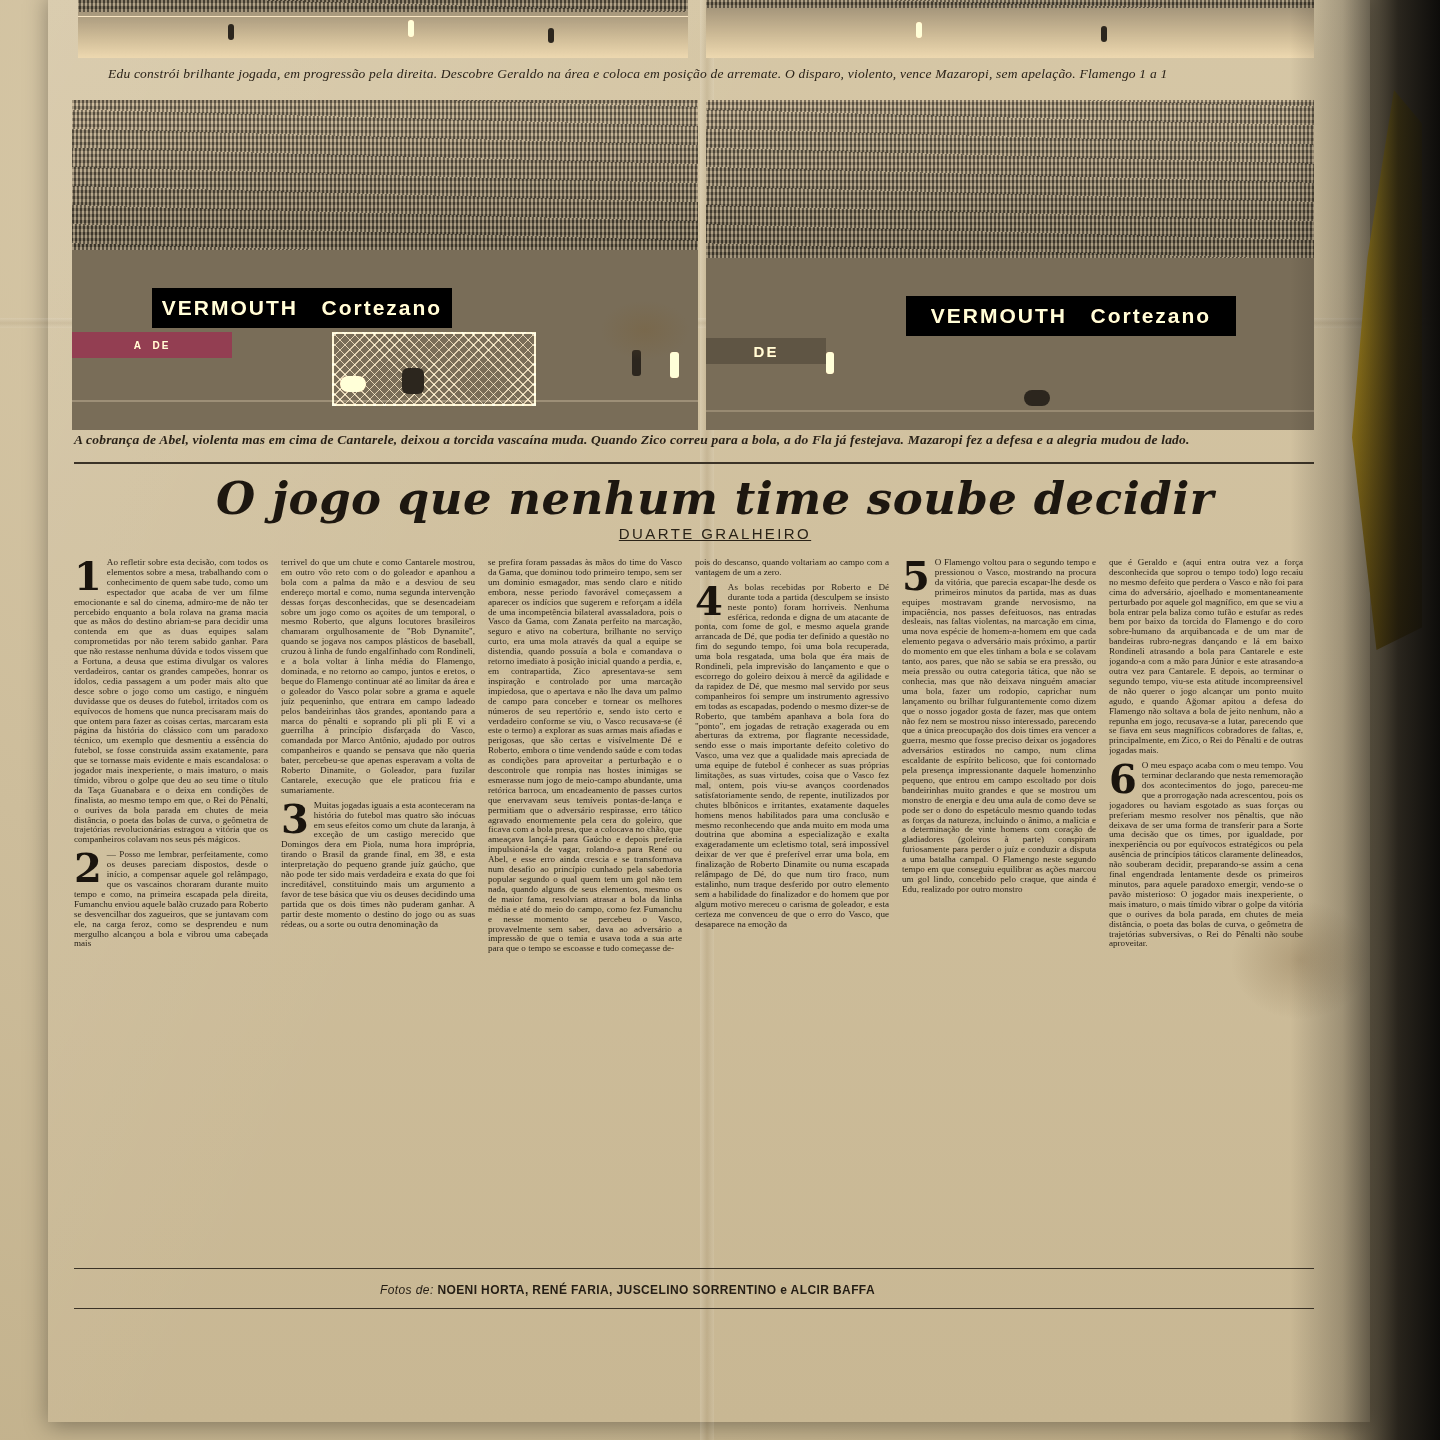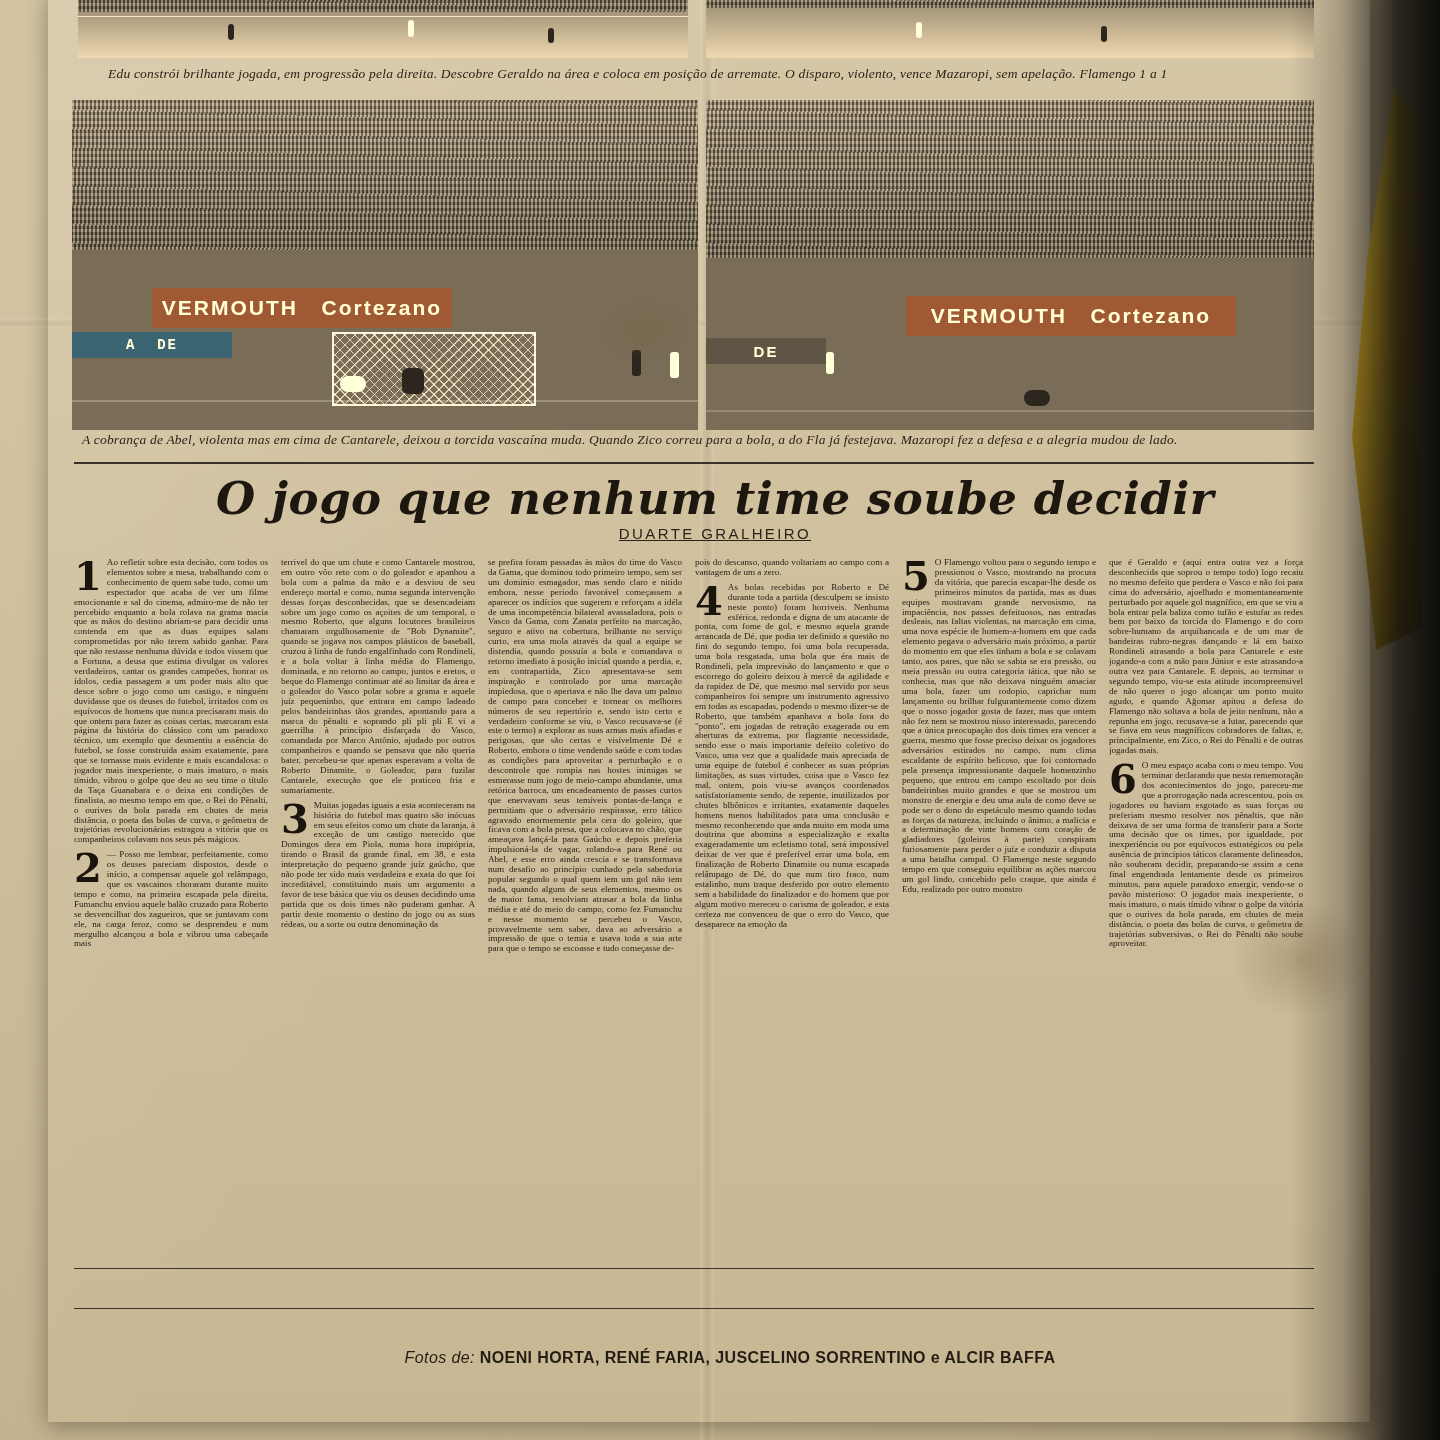--- a/index.html
+++ b/index.html
@@ -67,21 +67,21 @@
   .goalnet{
     position:absolute;
     background:
       repeating-linear-gradient(45deg, rgba(255,255,255,.55) 0 1px, rgba(255,255,255,0) 1px 7px),
       repeating-linear-gradient(-45deg, rgba(255,255,255,.55) 0 1px, rgba(255,255,255,0) 1px 7px);
     border:2px solid rgba(255,255,255,.75);
   }
   .player{position:absolute;background:#2b2620;border-radius:3px;}
   .player.light{background:#e7e2d4;}
   .adboard{
-    position:absolute;background:#c2410c;color:#e9e3d4;
+    position:absolute;background:#000000;color:#e9e3d4;
     font-family:"Liberation Sans",sans-serif;font-weight:700;
     display:flex;align-items:center;justify-content:center;letter-spacing:2px;
     overflow:hidden;white-space:nowrap;
   }
   .cap{
     position:absolute;
     font-family:"Liberation Serif",serif;font-style:italic;
     font-size:13.5px;color:#2a2218;letter-spacing:.2px;white-space:nowrap;
   }
 
@@ -111,23 +111,23 @@
     hyphens:auto;
     overflow:hidden;
   }
   .col p{margin:0 0 5px 0;}
   .dropnum{
     float:left;
     font-family:"DejaVu Serif",serif;font-weight:700;
     font-size:40px;line-height:33px;margin:1px 5px 0 0;color:#1a140d;
   }
   .credits{
-    position:absolute;left:380px;top:1349px;width:700px;text-align:center;
+    position:absolute;left:380px;top:1283px;width:700px;
     font-family:"Liberation Sans",sans-serif;font-weight:700;
-    font-size:16px;letter-spacing:.4px;color:#241d14;
+    font-size:12px;letter-spacing:.4px;color:#241d14;
   }
   .credits .lbl{font-weight:400;font-style:italic;}
   .botrule{position:absolute;left:74px;top:1268px;width:1240px;height:1.4px;background:#3b3327;}
   .botrule2{position:absolute;left:74px;top:1308px;width:1240px;height:1.4px;background:#3b3327;}
   .toprule{position:absolute;left:74px;top:462px;width:1240px;height:1.6px;background:#3b3327;}
 
   .stain{position:absolute;border-radius:50%;pointer-events:none;}
 </style>
 </head>
 <body>
@@ -158,21 +158,21 @@
     </div>
   </div>
 
   <div class="cap" style="left:88px;top:66px;margin-left:20px;">Edu constrói brilhante jogada, em progressão pela direita. Descobre Geraldo na área e coloca em posição de arremate. O disparo, violento, vence Mazaropi, sem apelação. Flamengo 1 a 1</div>
 
   <div class="photo" style="left:72px;top:100px;width:626px;height:330px;">
     <div class="ph-inner">
       <div class="crowd" style="top:0;height:150px;"></div>
       <div class="pitch" style="top:150px;height:180px;"></div>
       <div class="adboard" style="left:80px;top:188px;width:300px;height:40px;font-size:21px;">VERMOUTH&nbsp;&nbsp;&nbsp;Cortezano</div>
-      <div class="adboard" style="left:0px;top:232px;width:160px;height:26px;font-size:14px;background:#0369a1;font-family:Liberation Mono, monospace;">A&nbsp;&nbsp;DE</div>
+      <div class="adboard" style="left:0px;top:232px;width:160px;height:26px;font-size:10px;background:#be185d;">A&nbsp;&nbsp;DE</div>
       <div class="goalnet" style="left:260px;top:232px;width:200px;height:70px;"></div>
       <div class="player" style="left:330px;top:268px;width:22px;height:26px;border-radius:6px;"></div>
       <div class="player light" style="left:268px;top:276px;width:26px;height:16px;border-radius:8px;"></div>
       <div class="player light" style="left:598px;top:252px;width:9px;height:26px;"></div>
       <div class="player" style="left:560px;top:250px;width:9px;height:26px;"></div>
       <div class="stripe" style="left:0;top:300px;width:626px;height:2px;opacity:.35;"></div>
     </div>
   </div>
 
   <div class="photo" style="left:706px;top:100px;width:608px;height:330px;">
@@ -181,21 +181,21 @@
       <div class="pitch" style="top:158px;height:172px;"></div>
       <div class="adboard" style="left:200px;top:196px;width:330px;height:40px;font-size:21px;">VERMOUTH&nbsp;&nbsp;&nbsp;Cortezano</div>
       <div class="adboard" style="left:0px;top:238px;width:120px;height:26px;font-size:15px;background:#554e43;">DE</div>
       <div class="player" style="left:318px;top:290px;width:26px;height:16px;border-radius:8px;"></div>
 
       <div class="player light" style="left:120px;top:252px;width:8px;height:22px;"></div>
       <div class="stripe" style="left:0;top:310px;width:608px;height:2px;opacity:.3;"></div>
     </div>
   </div>
 
-  <div class="cap" style="left:82px;top:432px;">A cobrança de Abel, violenta mas em cima de Cantarele, deixou a torcida vascaína muda. Quando Zico correu para a bola, a do Fla já festejava. Mazaropi fez a defesa e a alegria mudou de lado.</div>
+  <div class="cap" style="left:74px;top:432px;font-weight:bold;">A cobrança de Abel, violenta mas em cima de Cantarele, deixou a torcida vascaína muda. Quando Zico correu para a bola, a do Fla já festejava. Mazaropi fez a defesa e a alegria mudou de lado.</div>
 
   <div class="toprule"></div>
 
   <div class="headline">O jogo que nenhum time soube decidir</div>
   <div class="byline">DUARTE GRALHEIRO</div>
 
   <div class="cols">
 
     <div class="col">
       <p><span class="dropnum">1</span><span>Ao refletir sobre esta decisão, com todos os elementos sobre a mesa, trabalhando com o conhecimento de quem sabe tudo, como um espectador que acaba de ver um filme emocionante e sal do cinema, admiro-me de não ter percebido enquanto a bola rolava na grama macia que as mãos do destino abriam-se para decidir uma contenda em que as duas equipes salam comprometidas por não terem sabido ganhar. Para que não restasse nenhuma dúvida e todos vissem que a Fortuna, a deusa que estima divulgar os valores verdadeiros, cantar os grandes campeões, honrar os ídolos, cedia passagem a um poder mais alto que desce sobre o jogo como um castigo, e ninguém duvidasse que os deuses do futebol, irritados com os equívocos de homens que nunca precisaram mais do que ontem para fazer as coisas certas, marcaram esta página da história do clássico com um paradoxo técnico, um exemplo que desmentiu a essência do futebol, se fosse construida assim exatamente, para que se tornasse mais evidente e mais escandalosa: o jogador mais inexperiente, o mais imaturo, o mais tímido, vibrou o golpe que deu ao seu time o título da Taça Guanabara e o deixa em condições de finalista, ao mesmo tempo em que, o Rei do Pênalti, o ourives da bola parada em chutes de meia distância, o poeta das bolas de curva, o geômetra de trajetórias revolucionárias estragou a vitória que os companheiros colavam nos seus pés mágicos.</span></p>

